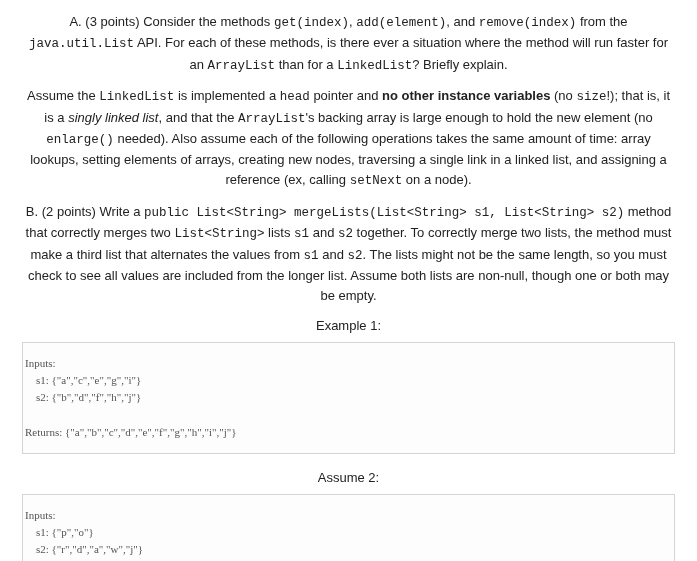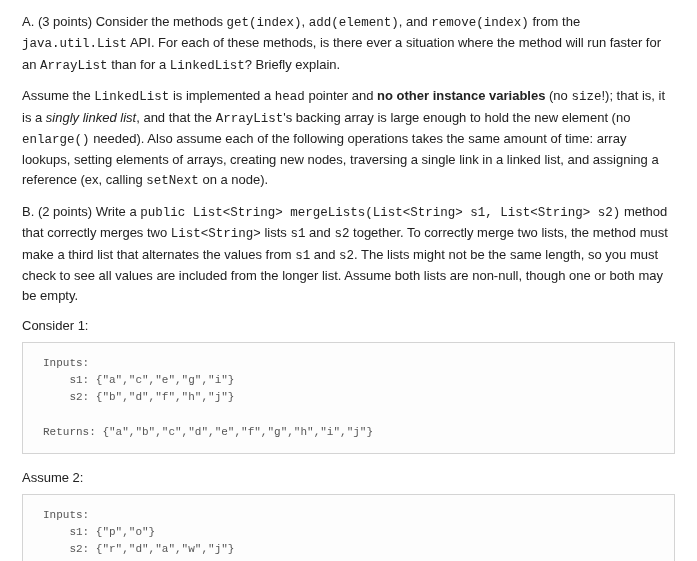--- a/index.html
+++ b/index.html
@@ -12,35 +12,36 @@
     color: #222;
   }
   .page {
     width: 697px;
     min-height: 561px;
     box-sizing: border-box;
     padding: 12px 22px 18px 22px;
   }
   p {
     margin: 0 0 10px 0;
+    text-align: center;
   }
   .code {
     font-family: "Courier New", Courier, monospace;
     font-size: 12.5px;
   }
   .bold { font-weight: 700; }
   .example-label {
     margin: 10px 0 6px 0;
   }
   pre.block {
     margin: 0 0 14px 0;
-    padding: 12px 20px;
+    padding: 12px 2px;
     border: 1px solid #d4d4d4;
     background: #fdfdfd;
-    font-family: Liberation Mono, monospace;
+    font-family: Liberation Serif, serif;
     font-size: 11px;
     line-height: 1.55;
     white-space: pre;
     overflow: auto;
     color: #555;
   }
 </style>
 </head>
 <body>
 
@@ -51,21 +52,21 @@
   </p>
 
   <p>
     <span>Assume the </span><span class="code">LinkedList</span><span> is implemented a </span><span class="code">head</span><span> pointer and </span><span class="bold">no other instance variables</span><span> (no </span><span class="code">size</span><span>!); that is, it is a </span><i>singly linked list</i><span>, and that the </span><span class="code">ArrayList</span><span>'s backing array is large enough to hold the new element (no </span><span class="code">enlarge()</span><span> needed). Also assume each of the following operations takes the same amount of time: array lookups, setting elements of arrays, creating new nodes, traversing a single link in a linked list, and assigning a reference (ex, calling </span><span class="code">setNext</span><span> on a node).</span>
   </p>
 
   <p>
     <span>B. (2 points) Write a </span><span class="code">public List&lt;String&gt; mergeLists(List&lt;String&gt; s1, List&lt;String&gt; s2)</span><span> method that correctly merges two </span><span class="code">List&lt;String&gt;</span><span> lists </span><span class="code">s1</span><span> and </span><span class="code">s2</span><span> together. To correctly merge two lists, the method must make a third list that alternates the values from </span><span class="code">s1</span><span> and </span><span class="code">s2</span><span>. The lists might not be the same length, so you must check to see all values are included from the longer list. Assume both lists are non-null, though one or both may be empty.</span>
   </p>
 
-  <p class="example-label">Consider 1:</p>
+  <p class="example-label">Example 1:</p>
   <pre class="block">Inputs:
     s1: {"a","c","e","g","i"}
     s2: {"b","d","f","h","j"}
 
 Returns: {"a","b","c","d","e","f","g","h","i","j"}</pre>
 
   <p class="example-label">Assume 2:</p>
   <pre class="block">Inputs:
     s1: {"p","o"}
     s2: {"r","d","a","w","j"}

